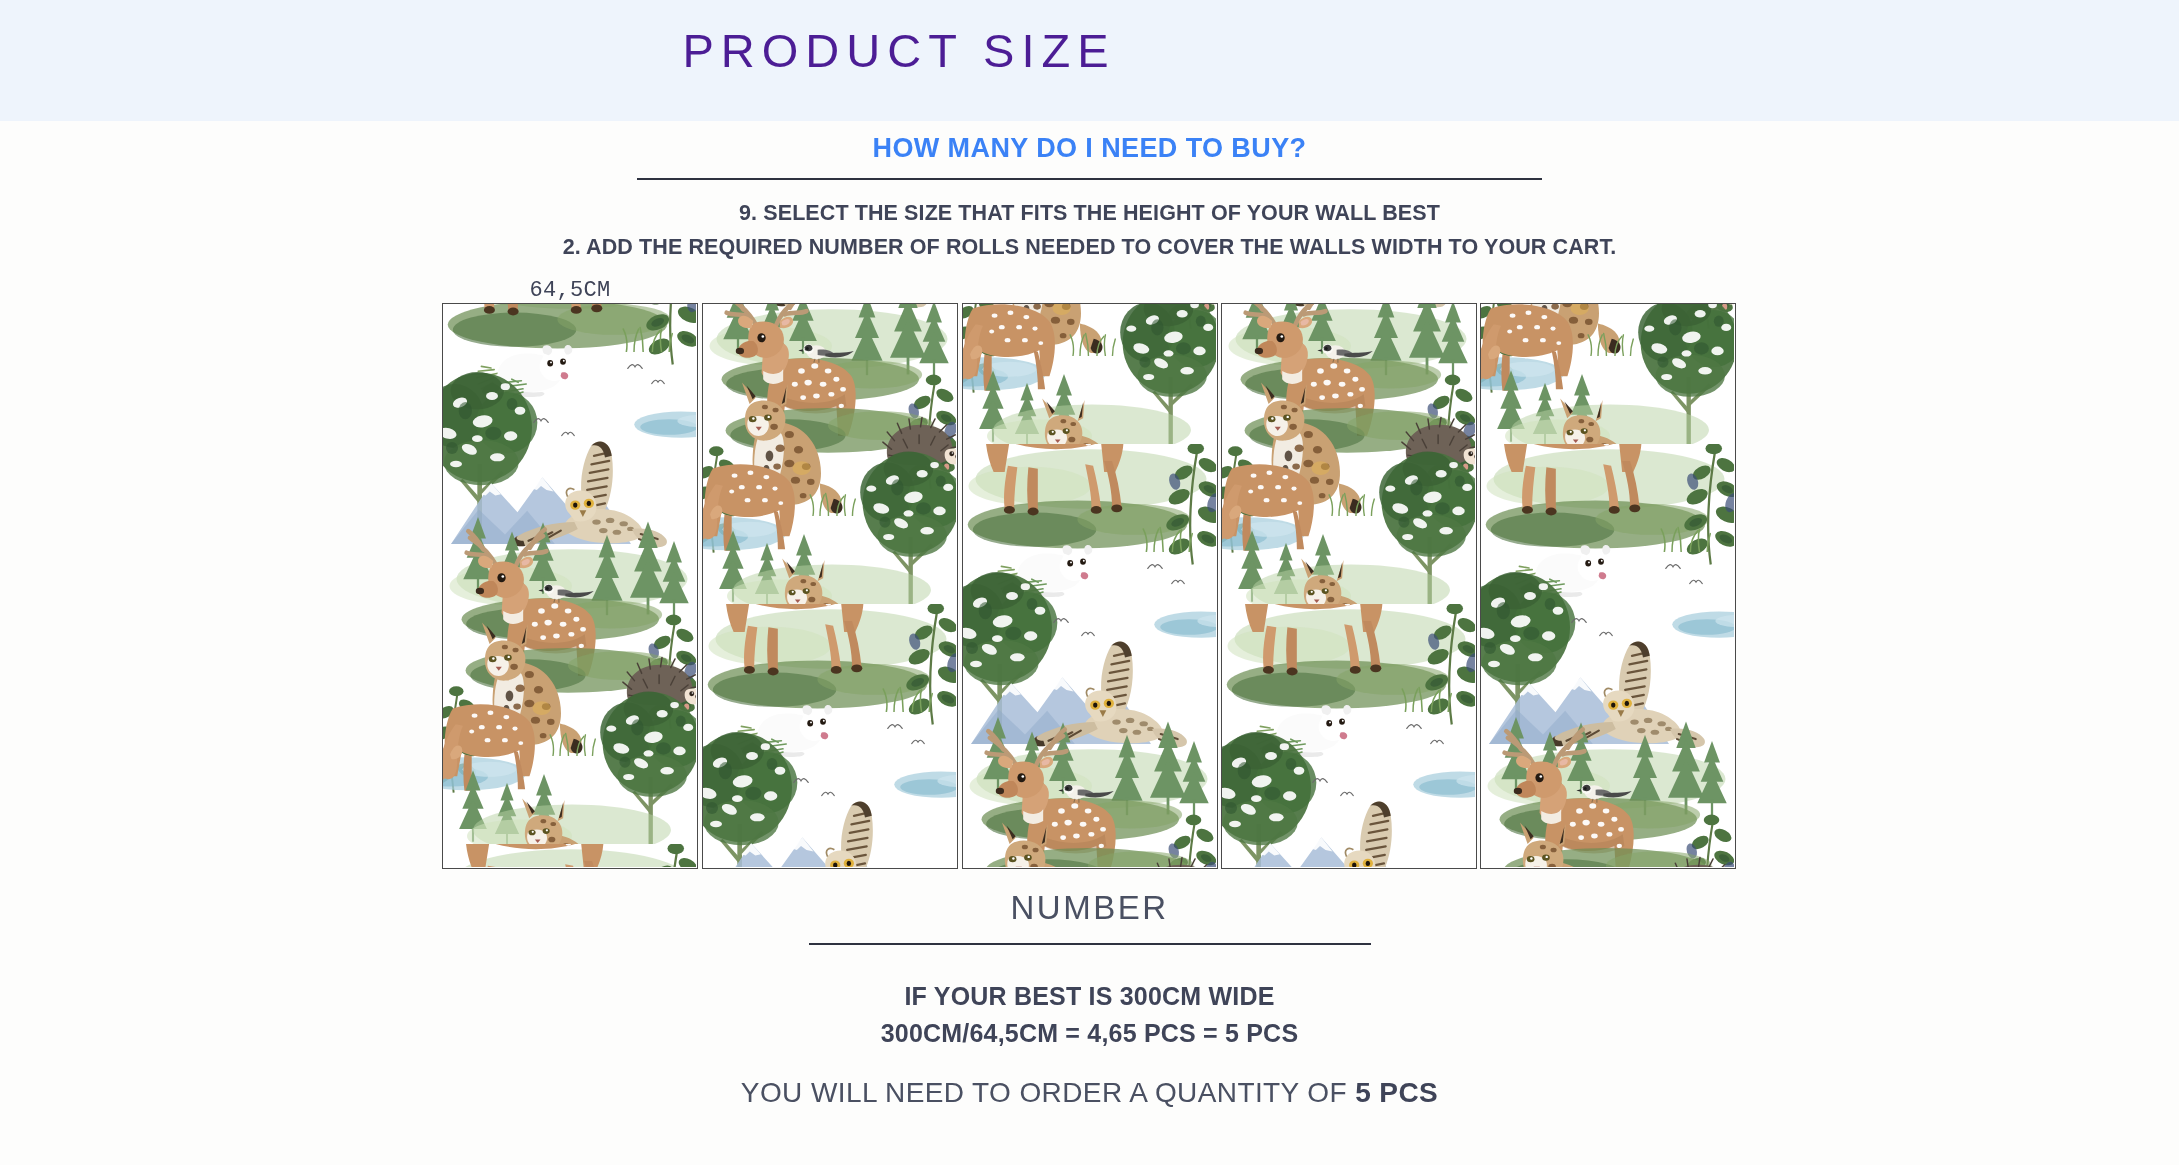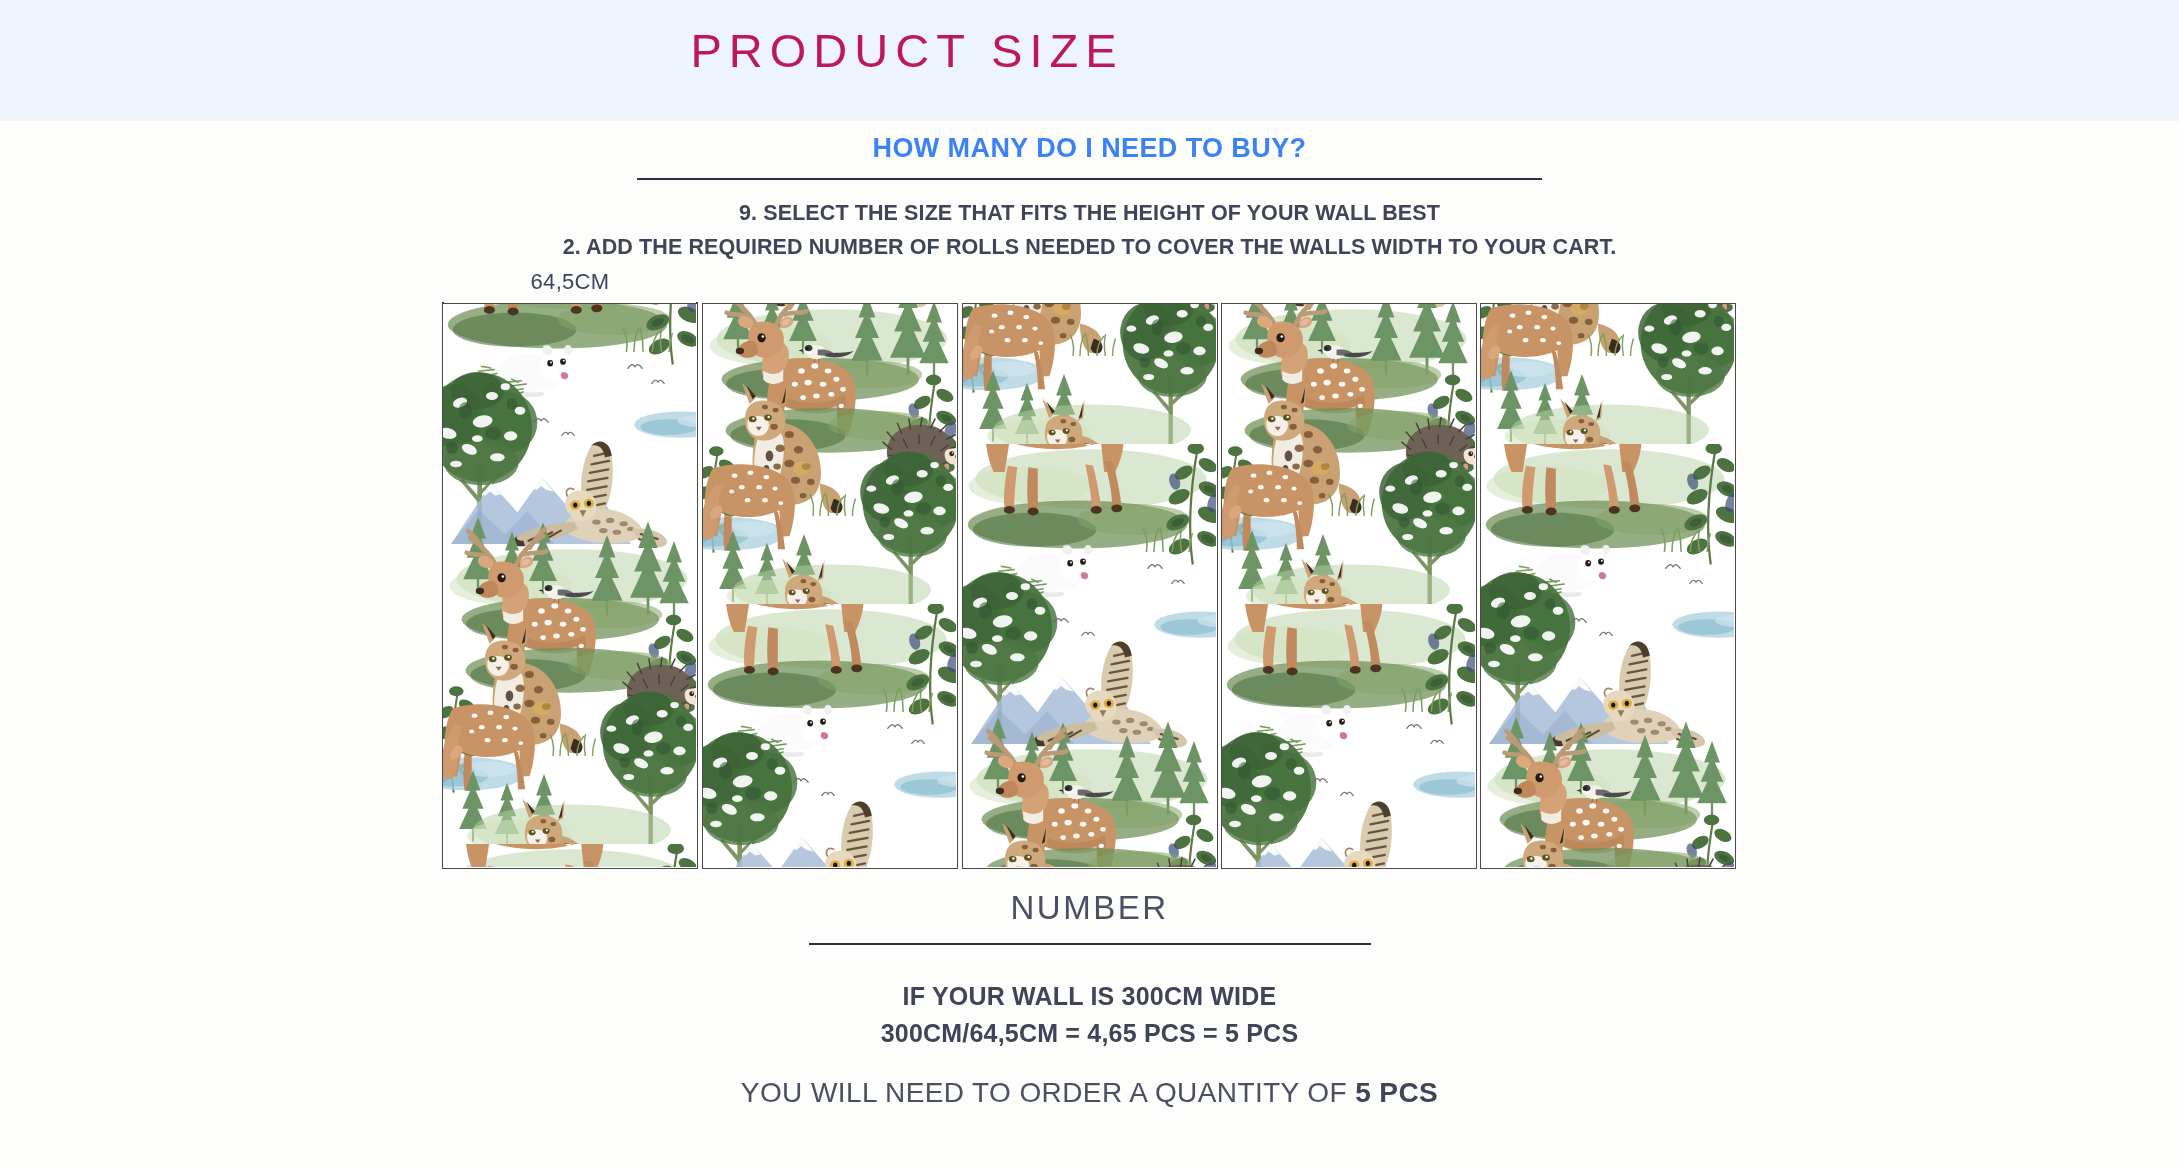--- a/index.html
+++ b/index.html
@@ -20,27 +20,27 @@
   
   #header-band {
     position: absolute;
     left: 0; top: 0;
     width: 2179px;
     height: 121px;
     background: #eef4fc;
   }
   #page-title {
     position: absolute;
-    left: 16px; top: 24px;
+    left: 8px; top: 24px;
     width: 1782px;
     text-align: center;
     font-size: 47px;
     font-weight: 300;
     letter-spacing: 7px;
-    color: #be185d;
+    color: #4c1d95;
     line-height: 1.15;
   }
 
   
   #instructions {
     position: absolute;
     left: 0; top: 132px;
     width: 2179px;
     text-align: center;
   }
@@ -68,22 +68,23 @@
     font-weight: 600;
     color: #3f4458;
     letter-spacing: 0.1px;
     line-height: 1.55;
   }
 
   
   #dimension-group {
     position: absolute;
     left: 442px;
-    top: 269px;
+    top: 278px;
     width: 256px;
+    font-family: Liberation Mono, monospace;
   }
   #dimension-label {
     text-align: center;
     font-size: 22px;
     font-weight: 400;
     color: #3f4458;
     letter-spacing: 0.3px;
   }
   #dimension-line-wrap {
     position: relative;
@@ -690,19 +691,19 @@
         <use href="#pattern-tile" x="-2" y="140" width="256" height="600"></use>
       </g>
     </svg>
   </div>
 </div>
 
 <div id="example-block">
   <div id="example-heading">NUMBER</div>
   <div class="rule" id="example-rule"></div>
   <div id="example-lines">
-    <div class="example-line">IF YOUR WALL IS 300CM WIDE</div>
+    <div class="example-line">IF YOUR BEST IS 300CM WIDE</div>
     <div class="example-line">300CM/64,5CM = 4,65 PCS = 5 PCS</div>
   </div>
   <div id="example-conclusion">
     <span>YOU WILL NEED TO ORDER A QUANTITY OF </span><b>5 PCS</b>
   </div>
 </div>
 
 </body></html>

